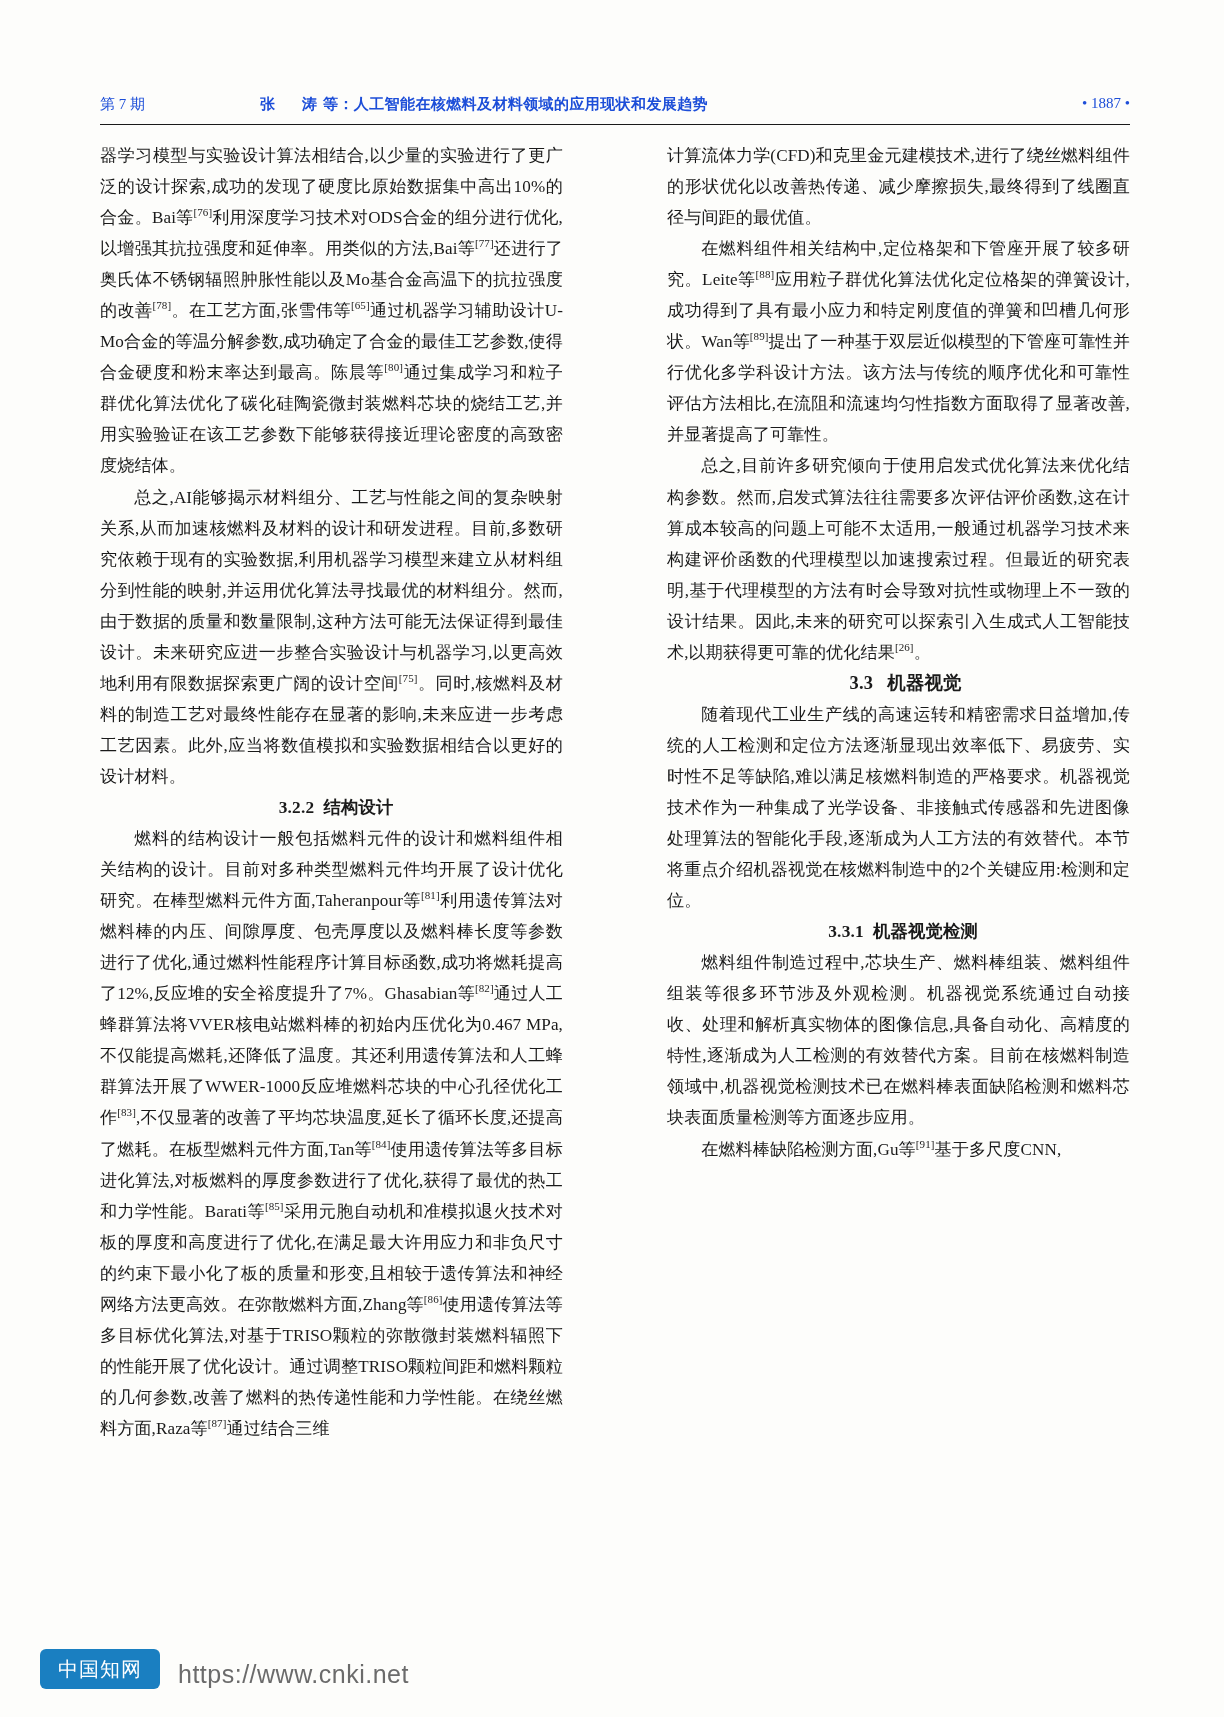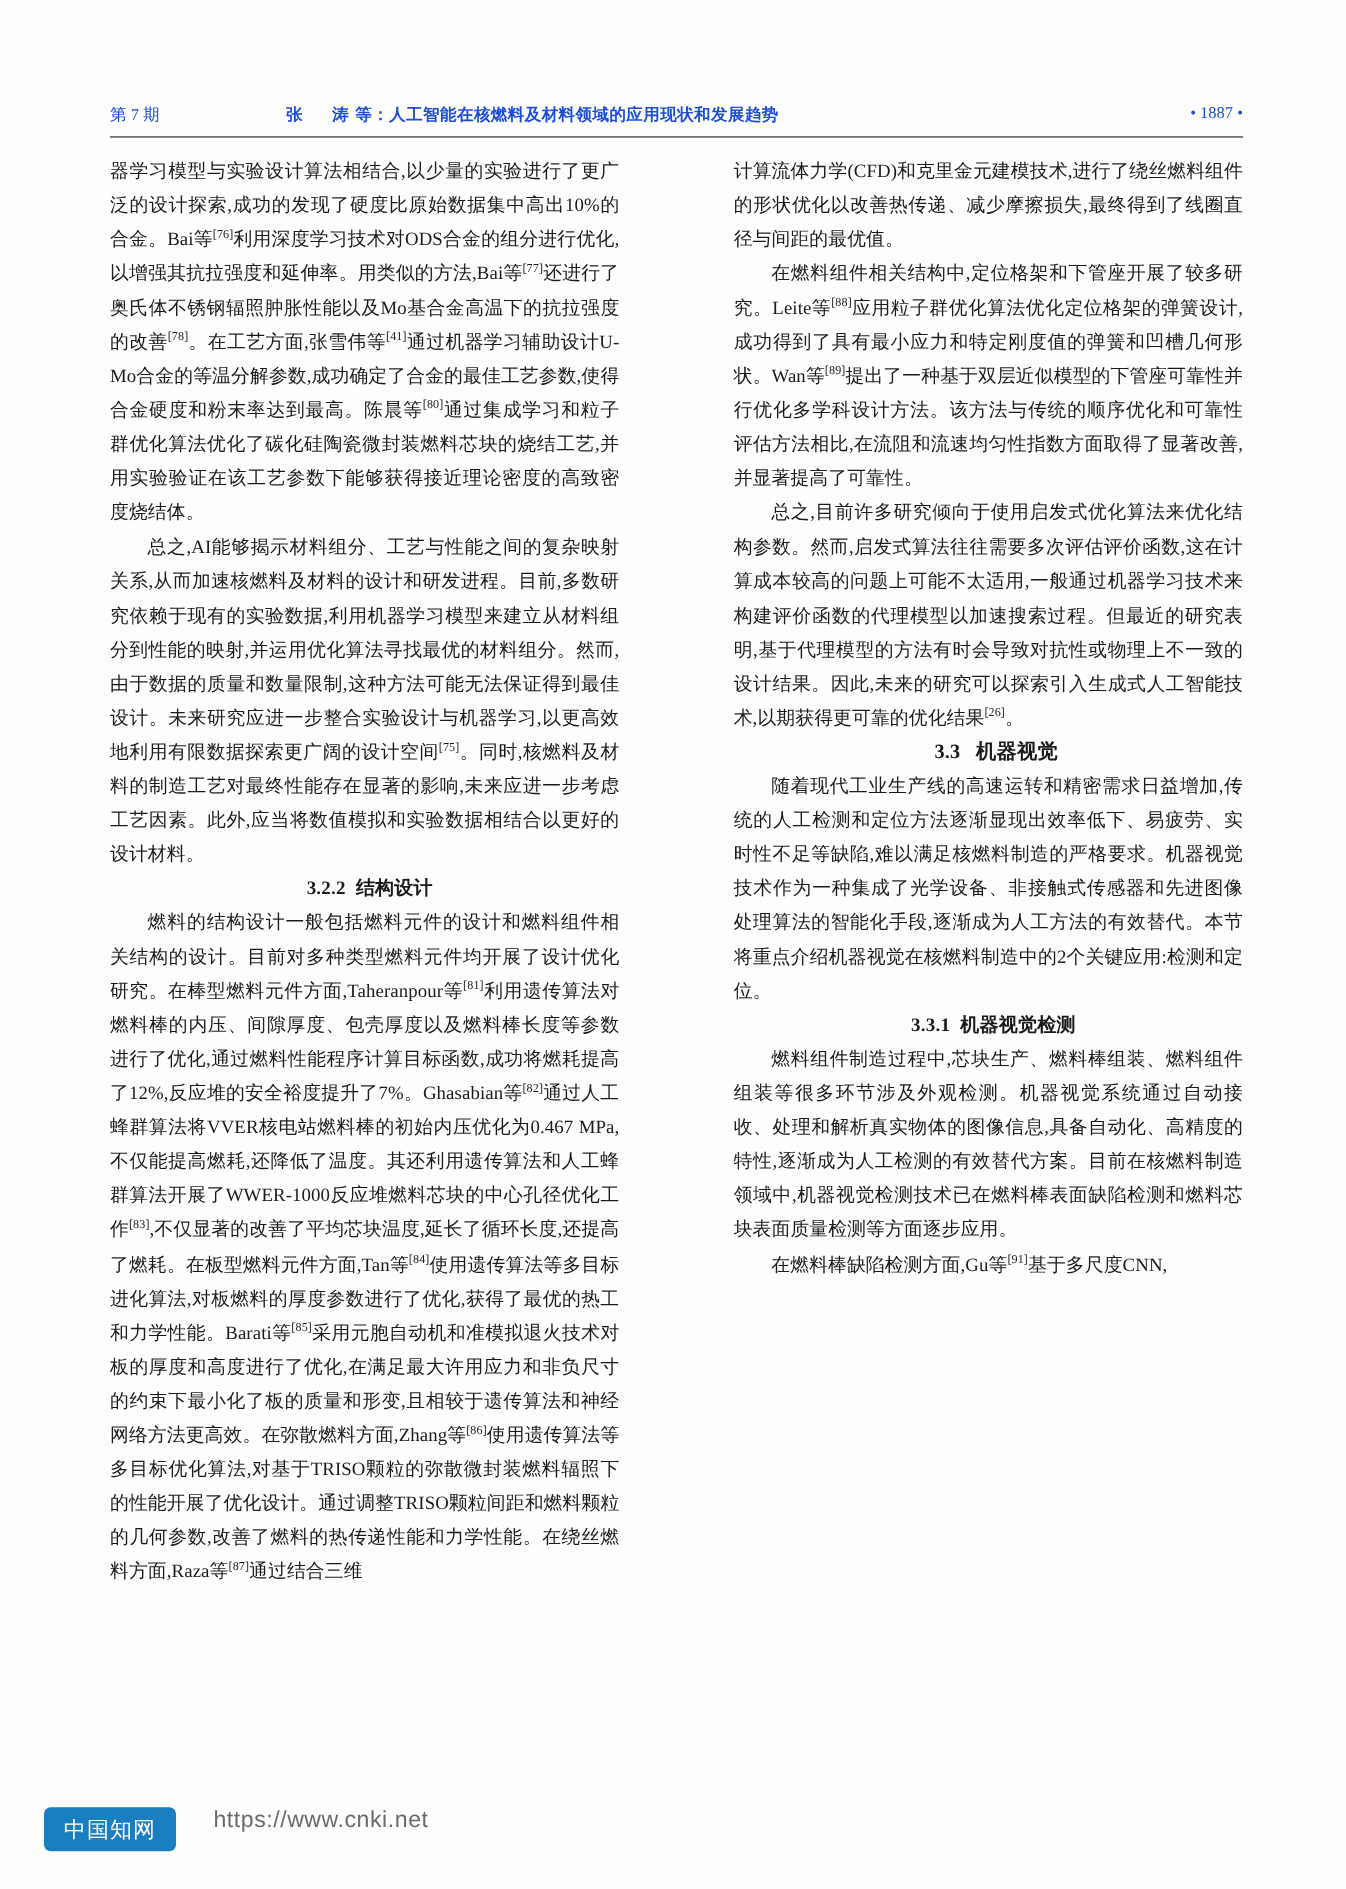--- a/index.html
+++ b/index.html
@@ -116,38 +116,38 @@
     line-height: 0;
   }
 
   
   .footer {
     position: absolute;
     left: 40px;
     bottom: 28px;
     height: 46px;
     display: flex;
-    align-items: flex-start;
-    gap: 34px;
+    align-items: flex-end;
+    gap: 18px;
   }
   .cnki-badge {
     width: 120px;
     height: 40px;
     background: #1a7fc1;
     border-radius: 6px;
     color: #ffffff;
     font-size: 20px;
     font-family: "Liberation Sans", sans-serif;
     display: flex;
     align-items: center;
     justify-content: center;
     letter-spacing: 1px;
   }
   .cnki-url {
-    font-size: 21px;
+    font-size: 25px;
     color: #6b6b6b;
     font-family: "Liberation Sans", sans-serif;
     letter-spacing: 0.5px;
   }
 </style>
 </head>
 <body>
 
 <div class="page">
 
@@ -156,21 +156,21 @@
     <span class="rh-center">
       <span class="rh-author">张　涛</span><span>等：</span><span>人工智能在核燃料及材料领域的应用现状和发展趋势</span>
     </span>
     <span class="rh-right">• 1887 •</span>
   </div>
   <div class="rule"></div>
 
   <div class="cols">
 
     <div class="col col-left">
-      <p class="para">器学习模型与实验设计算法相结合,以少量的实验进行了更广泛的设计探索,成功的发现了硬度比原始数据集中高出10%的合金。Bai等<sup>[76]</sup>利用深度学习技术对ODS合金的组分进行优化,以增强其抗拉强度和延伸率。用类似的方法,Bai等<sup>[77]</sup>还进行了奥氏体不锈钢辐照肿胀性能以及Mo基合金高温下的抗拉强度的改善<sup>[78]</sup>。在工艺方面,张雪伟等<sup>[41]</sup>通过机器学习辅助设计U-Mo合金的等温分解参数,成功确定了合金的最佳工艺参数,使得合金硬度和粉末率达到最高。陈晨等<sup>[80]</sup>通过集成学习和粒子群优化算法优化了碳化硅陶瓷微封装燃料芯块的烧结工艺,并用实验验证在该工艺参数下能够获得接近理论密度的高致密度烧结体。</p>
+      <p class="para">器学习模型与实验设计算法相结合,以少量的实验进行了更广泛的设计探索,成功的发现了硬度比原始数据集中高出10%的合金。Bai等<sup>[76]</sup>利用深度学习技术对ODS合金的组分进行优化,以增强其抗拉强度和延伸率。用类似的方法,Bai等<sup>[77]</sup>还进行了奥氏体不锈钢辐照肿胀性能以及Mo基合金高温下的抗拉强度的改善<sup>[78]</sup>。在工艺方面,张雪伟等<sup>[65]</sup>通过机器学习辅助设计U-Mo合金的等温分解参数,成功确定了合金的最佳工艺参数,使得合金硬度和粉末率达到最高。陈晨等<sup>[80]</sup>通过集成学习和粒子群优化算法优化了碳化硅陶瓷微封装燃料芯块的烧结工艺,并用实验验证在该工艺参数下能够获得接近理论密度的高致密度烧结体。</p>
       <p class="para indent">总之,AI能够揭示材料组分、工艺与性能之间的复杂映射关系,从而加速核燃料及材料的设计和研发进程。目前,多数研究依赖于现有的实验数据,利用机器学习模型来建立从材料组分到性能的映射,并运用优化算法寻找最优的材料组分。然而,由于数据的质量和数量限制,这种方法可能无法保证得到最佳设计。未来研究应进一步整合实验设计与机器学习,以更高效地利用有限数据探索更广阔的设计空间<sup>[75]</sup>。同时,核燃料及材料的制造工艺对最终性能存在显著的影响,未来应进一步考虑工艺因素。此外,应当将数值模拟和实验数据相结合以更好的设计材料。</p>
       <h3 class="heading">
         <span class="num">3.2.2</span><span>结构设计</span>
       </h3>
       <p class="para indent">燃料的结构设计一般包括燃料元件的设计和燃料组件相关结构的设计。目前对多种类型燃料元件均开展了设计优化研究。在棒型燃料元件方面,Taheranpour等<sup>[81]</sup>利用遗传算法对燃料棒的内压、间隙厚度、包壳厚度以及燃料棒长度等参数进行了优化,通过燃料性能程序计算目标函数,成功将燃耗提高了12%,反应堆的安全裕度提升了7%。Ghasabian等<sup>[82]</sup>通过人工蜂群算法将VVER核电站燃料棒的初始内压优化为0.467 MPa,不仅能提高燃耗,还降低了温度。其还利用遗传算法和人工蜂群算法开展了WWER-1000反应堆燃料芯块的中心孔径优化工作<sup>[83]</sup>,不仅显著的改善了平均芯块温度,延长了循环长度,还提高了燃耗。在板型燃料元件方面,Tan等<sup>[84]</sup>使用遗传算法等多目标进化算法,对板燃料的厚度参数进行了优化,获得了最优的热工和力学性能。Barati等<sup>[85]</sup>采用元胞自动机和准模拟退火技术对板的厚度和高度进行了优化,在满足最大许用应力和非负尺寸的约束下最小化了板的质量和形变,且相较于遗传算法和神经网络方法更高效。在弥散燃料方面,Zhang等<sup>[86]</sup>使用遗传算法等多目标优化算法,对基于TRISO颗粒的弥散微封装燃料辐照下的性能开展了优化设计。通过调整TRISO颗粒间距和燃料颗粒的几何参数,改善了燃料的热传递性能和力学性能。在绕丝燃料方面,Raza等<sup>[87]</sup>通过结合三维</p>
     </div>
 
     <div class="col col-right">
       <p class="para">计算流体力学(CFD)和克里金元建模技术,进行了绕丝燃料组件的形状优化以改善热传递、减少摩擦损失,最终得到了线圈直径与间距的最优值。</p>
       <p class="para indent">在燃料组件相关结构中,定位格架和下管座开展了较多研究。Leite等<sup>[88]</sup>应用粒子群优化算法优化定位格架的弹簧设计,成功得到了具有最小应力和特定刚度值的弹簧和凹槽几何形状。Wan等<sup>[89]</sup>提出了一种基于双层近似模型的下管座可靠性并行优化多学科设计方法。该方法与传统的顺序优化和可靠性评估方法相比,在流阻和流速均匀性指数方面取得了显著改善,并显著提高了可靠性。</p>

